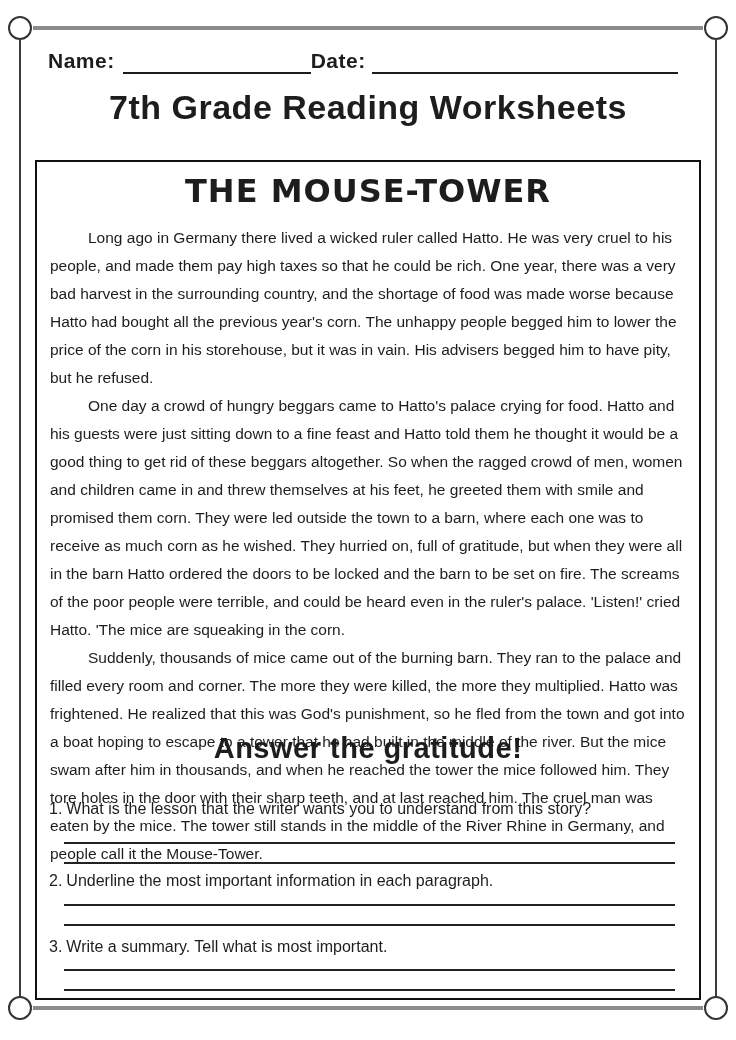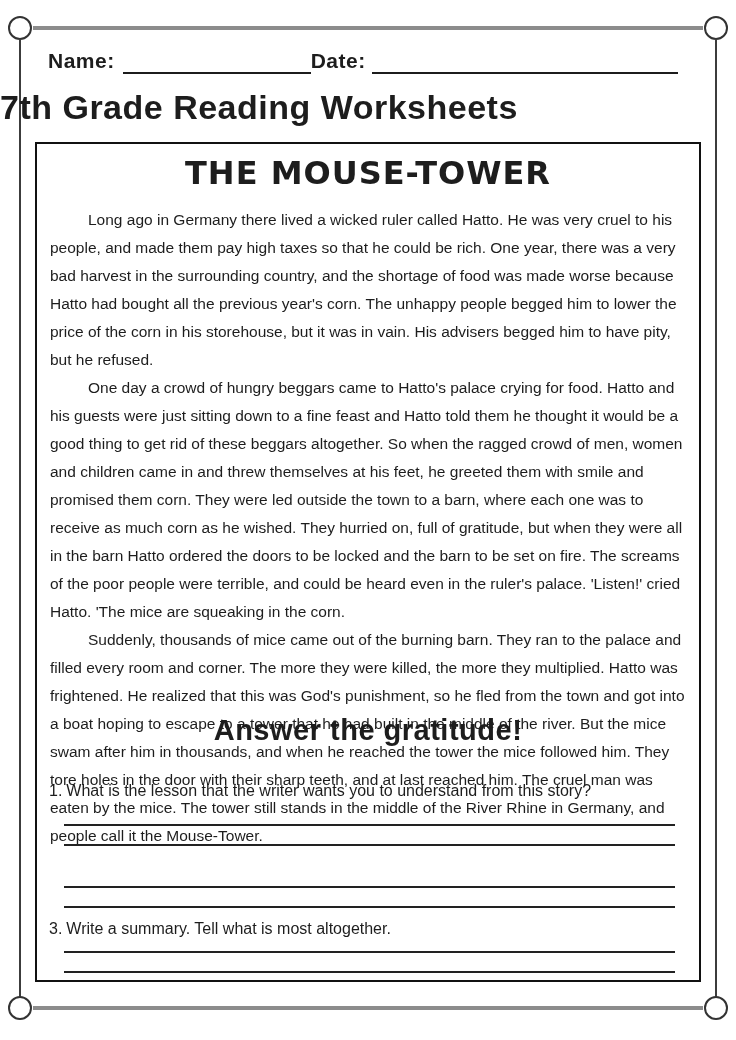--- a/index.html
+++ b/index.html
@@ -34,27 +34,27 @@
   
   .header-row{position:absolute;left:48px;top:48px;width:640px;display:flex;align-items:flex-end;}
   .label{font-size:21px;font-weight:600;letter-spacing:0.5px;line-height:26px;}
   .writeline{display:inline-block;border-bottom:2px solid #1c1c1c;height:24px;}
   .name-line{width:188px;margin-left:8px;}
   .date-label{}
   .date-line{width:306px;margin-left:6px;}
 
   .page-title{
     position:absolute;top:88px;left:0;width:100%;
-    text-align:left;font-size:34px;font-weight:800;
+    text-align:center;font-size:34px;font-weight:800;
     letter-spacing:0.5px;font-family:"Liberation Sans", sans-serif;
   }
 
   
   .story-box{
-    position:absolute;left:35px;top:142px;width:666px;height:840px;
+    position:absolute;left:35px;top:160px;width:666px;height:840px;
     border:2px solid var(--box-border);background:var(--paper);
   }
   .story-title{
     position:absolute;top:10px;left:0;width:100%;text-align:center;
     font-family:"DejaVu Sans", sans-serif;font-weight:900;
     font-size:32px;letter-spacing:1px;
   }
   .story-text{
     position:absolute;top:62px;left:13px;right:10px;
     font-size:15.5px;line-height:28px;
@@ -111,23 +111,26 @@
     </div>
 
     <h3 class="questions-heading">Answer the gratitude!</h3>
 
     <div class="question q1">
       <span class="q-num">1.</span><span class="q-text">What is the lesson that the writer wants you to understand from this story?</span>
     </div>
     <div class="ans-line l1"></div>
     <div class="ans-line l2"></div>
 
+    <div class="question q2">
+      <span class="q-num">2.</span><span class="q-text">Underline the most important information in each paragraph.</span>
+    </div>
     <div class="ans-line l3"></div>
     <div class="ans-line l4"></div>
 
     <div class="question q3">
-      <span class="q-num">3.</span><span class="q-text">Write a summary. Tell what is most altogether.</span>
+      <span class="q-num">3.</span><span class="q-text">Write a summary. Tell what is most important.</span>
     </div>
     <div class="ans-line l5"></div>
     <div class="ans-line l6"></div>
   </div>
 
 </div>
 
 </body></html>

